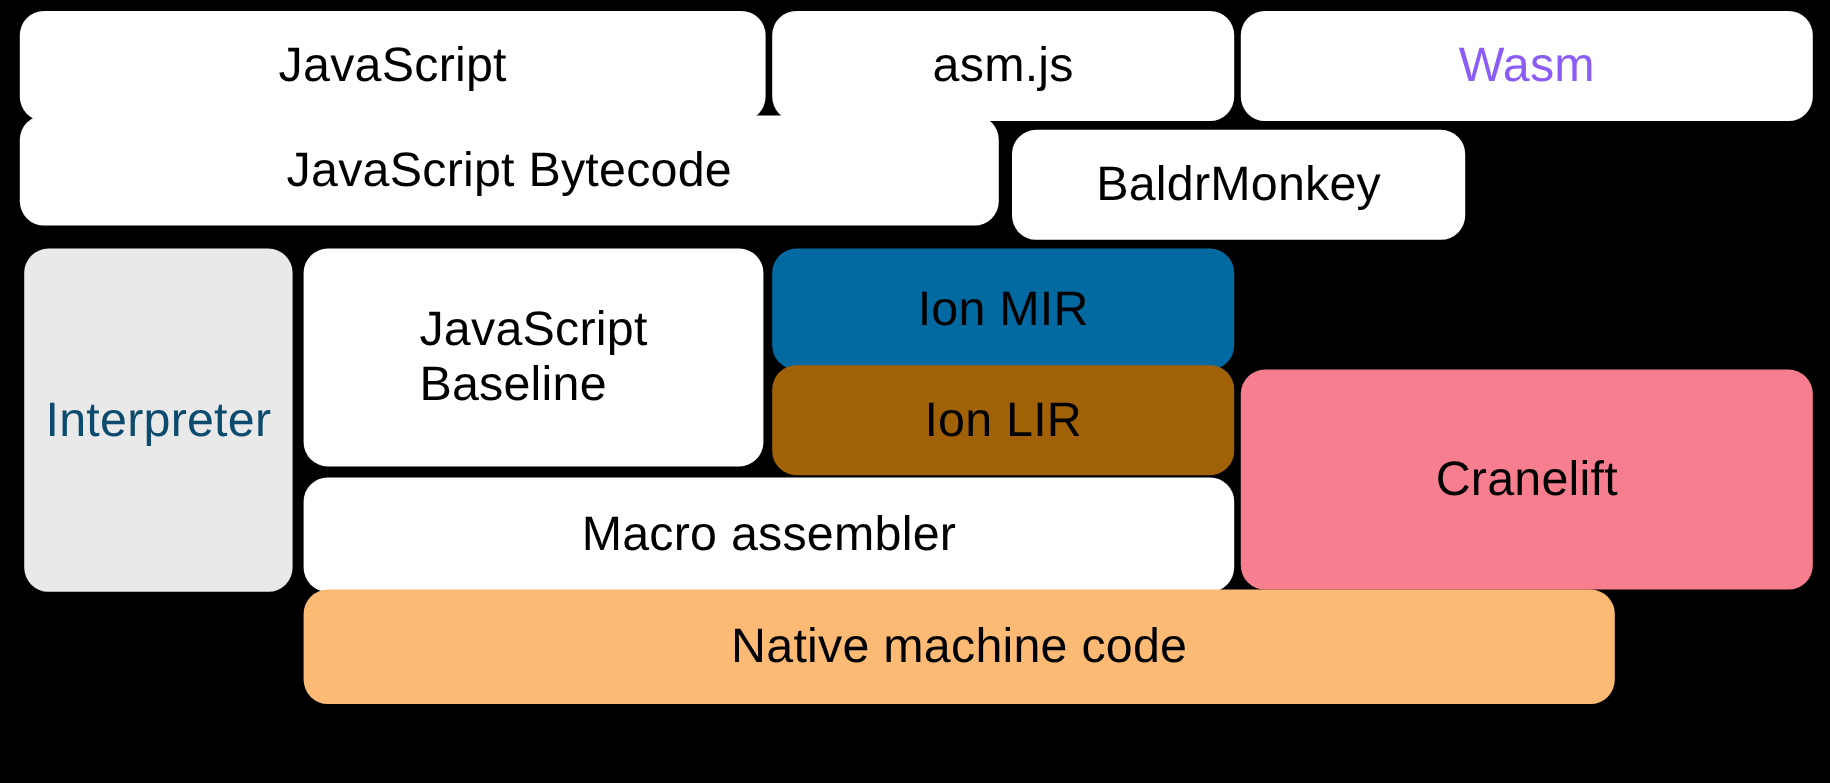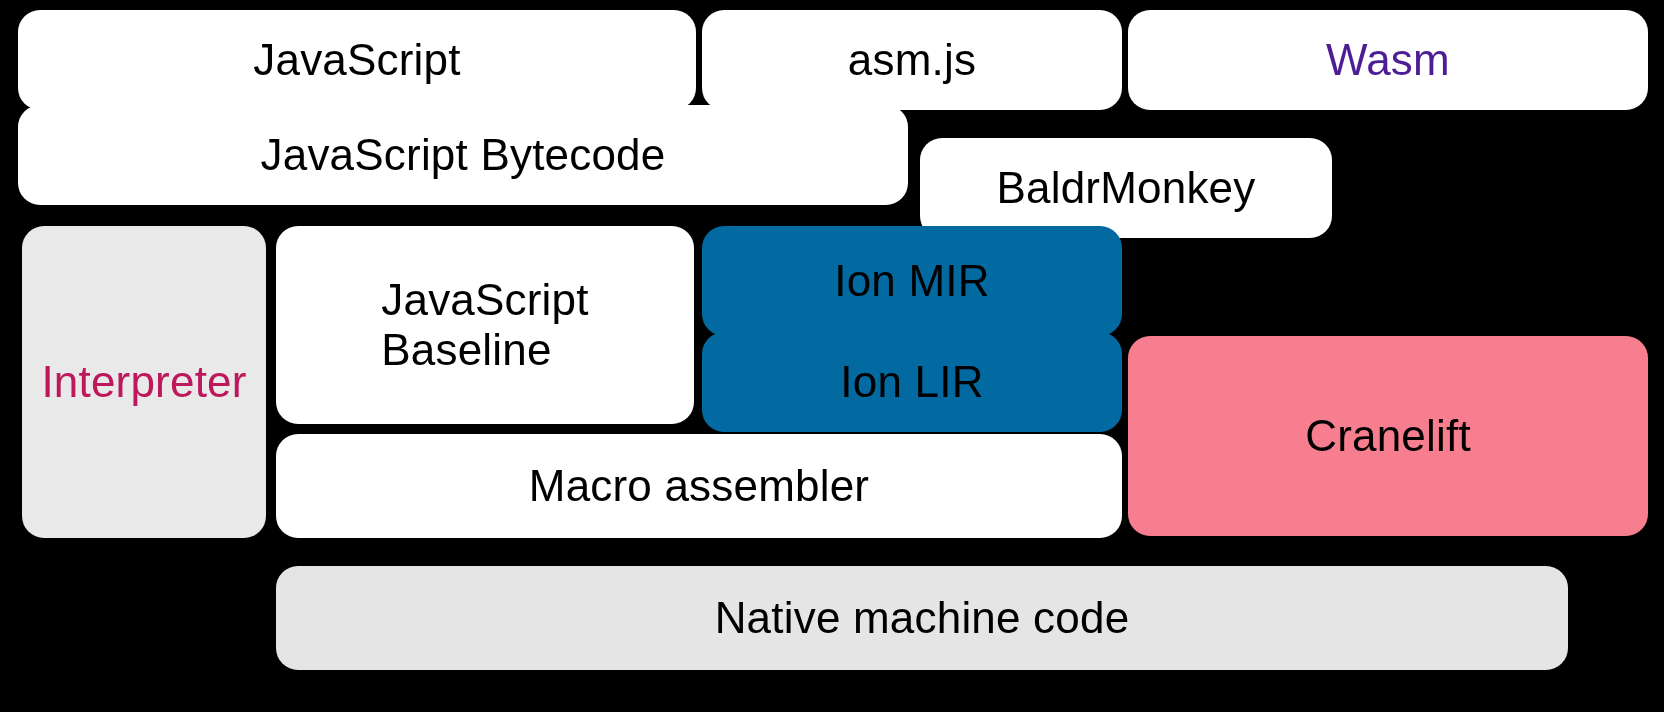--- a/index.html
+++ b/index.html
@@ -36,24 +36,24 @@
   .node.grey   { background: #e9e9e9; }
   .node.green  { background: #76c043; }
   .node.pink   { background: #f67e8e; }
 </style>
 </head>
 <body>
 
 <div id="diagram" style="background: rgb(0, 0, 0);">
     <div class="node white" style="left: 18px; top: 10px; width: 678px; height: 100px; background: rgb(255, 255, 255); color: rgb(0, 0, 0);"><span>JavaScript</span></div>
     <div class="node white" style="left: 702px; top: 10px; width: 420px; height: 100px; background: rgb(255, 255, 255); color: rgb(0, 0, 0);"><span>asm.js</span></div>
-    <div class="node white" style="left: 1128px; top: 10px; width: 520px; height: 100px; background: rgb(255, 255, 255); color: #4c1d95;"><span>Wasm</span></div>
+    <div class="node white" style="left: 1128px; top: 10px; width: 520px; height: 100px; background: rgb(255, 255, 255); color: #8b5cf6;"><span>Wasm</span></div>
     <div class="node white" style="left: 18px; top: 105px; width: 890px; height: 100px; background: rgb(255, 255, 255); color: rgb(0, 0, 0);"><span>JavaScript Bytecode</span></div>
-    <div class="node white" style="left: 920px; top: 118px; width: 412px; height: 100px; background: rgb(255, 255, 255); color: rgb(0, 0, 0); margin-top: 20px;"><span>BaldrMonkey</span></div>
-    <div class="node grey" style="left: 22px; top: 226px; width: 244px; height: 312px; background: rgb(233, 233, 233); color: #be185d;"><span>Interpreter</span></div>
+    <div class="node white" style="left: 920px; top: 118px; width: 412px; height: 100px; background: rgb(255, 255, 255); color: rgb(0, 0, 0);"><span>BaldrMonkey</span></div>
+    <div class="node grey" style="left: 22px; top: 226px; width: 244px; height: 312px; background: rgb(233, 233, 233); color: #0c4a6e;"><span>Interpreter</span></div>
     <div class="node white" style="left: 276px; top: 226px; width: 418px; height: 198px; background: rgb(255, 255, 255); color: rgb(0, 0, 0);"><span>JavaScript
 Baseline</span></div>
     <div class="node green" style="left: 702px; top: 226px; width: 420px; height: 110px; background: #0369a1; color: rgb(0, 0, 0);"><span>Ion MIR</span></div>
-    <div class="node green" style="left: 702px; top: 332px; width: 420px; height: 100px; background: #0369a1; color: rgb(0, 0, 0);"><span>Ion LIR</span></div>
+    <div class="node green" style="left: 702px; top: 332px; width: 420px; height: 100px; background: #a16207; color: rgb(0, 0, 0);"><span>Ion LIR</span></div>
     <div class="node white" style="left: 276px; top: 434px; width: 846px; height: 104px; background: rgb(255, 255, 255); color: rgb(0, 0, 0);"><span>Macro assembler</span></div>
     <div class="node pink" style="left: 1128px; top: 336px; width: 520px; height: 200px; background: rgb(246, 126, 142); color: rgb(0, 0, 0);"><span>Cranelift</span></div>
-    <div class="node white" style="left: 276px; top: 566px; width: 1292px; height: 104px; background: #e5e5e5; color: rgb(0, 0, 0);"><span>Native machine code</span></div>
+    <div class="node white" style="left: 276px; top: 536px; width: 1192px; height: 104px; background: #fdba74; color: rgb(0, 0, 0);"><span>Native machine code</span></div>
   </div>
 
 </body></html>

